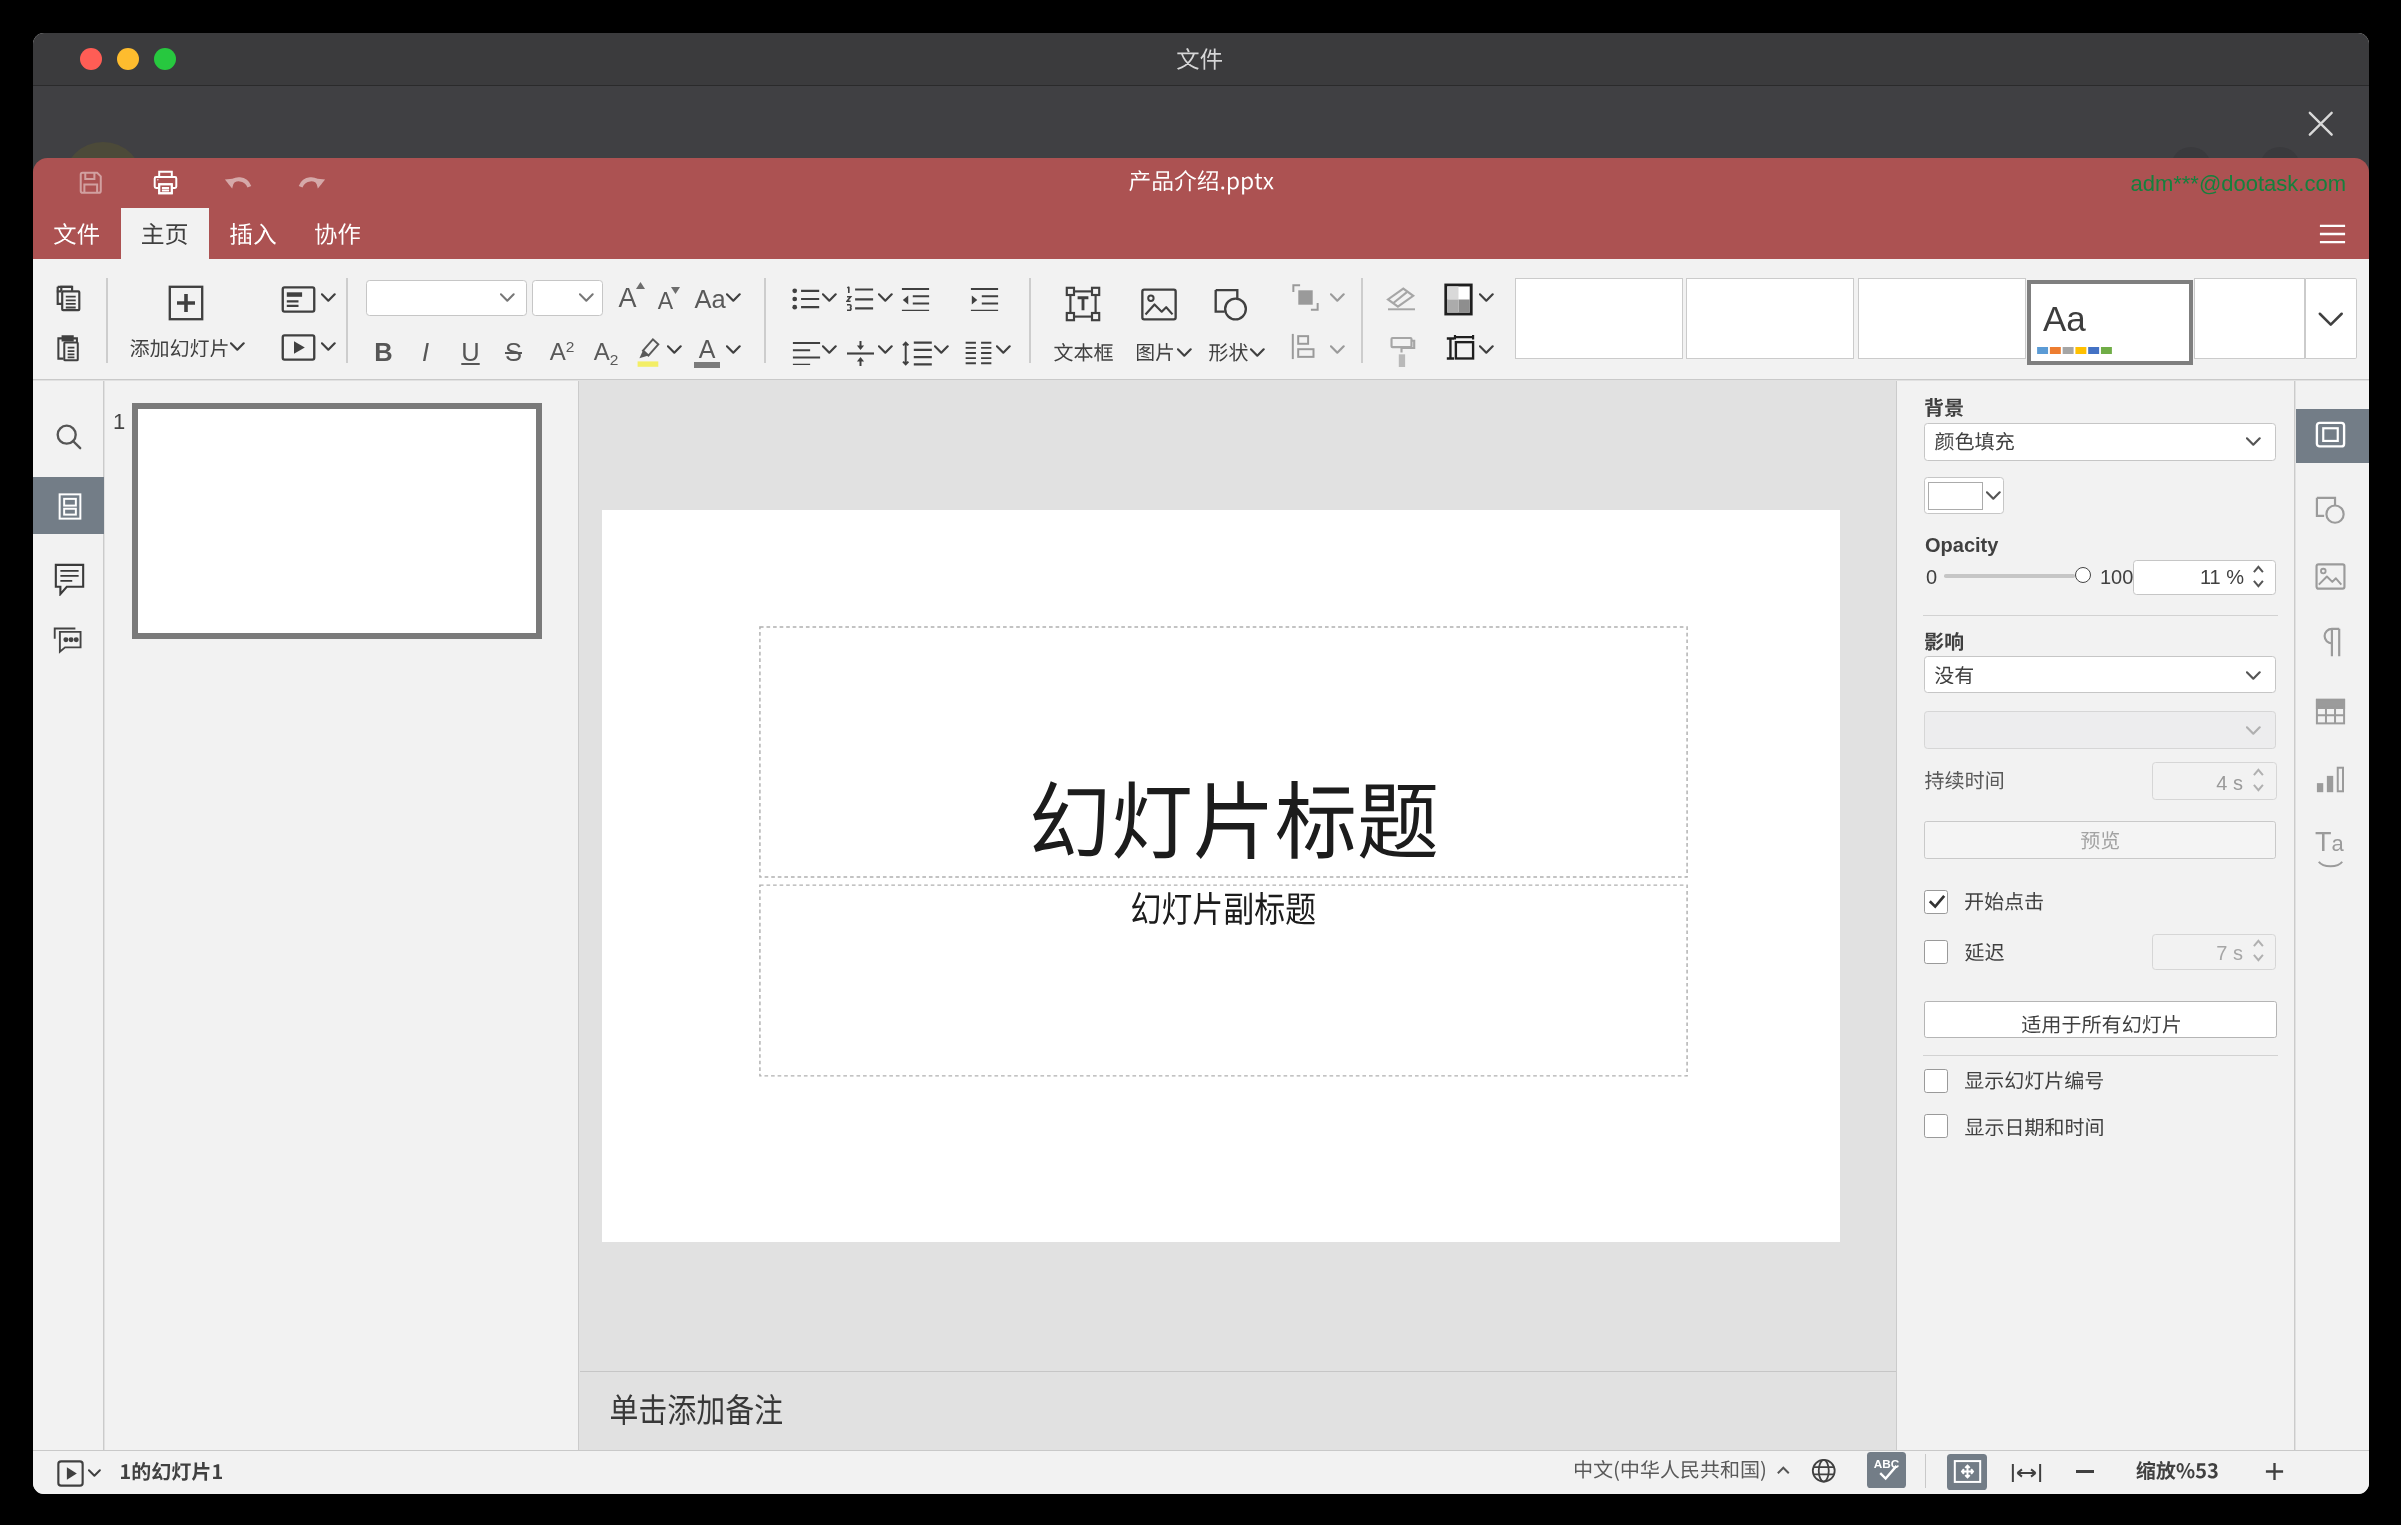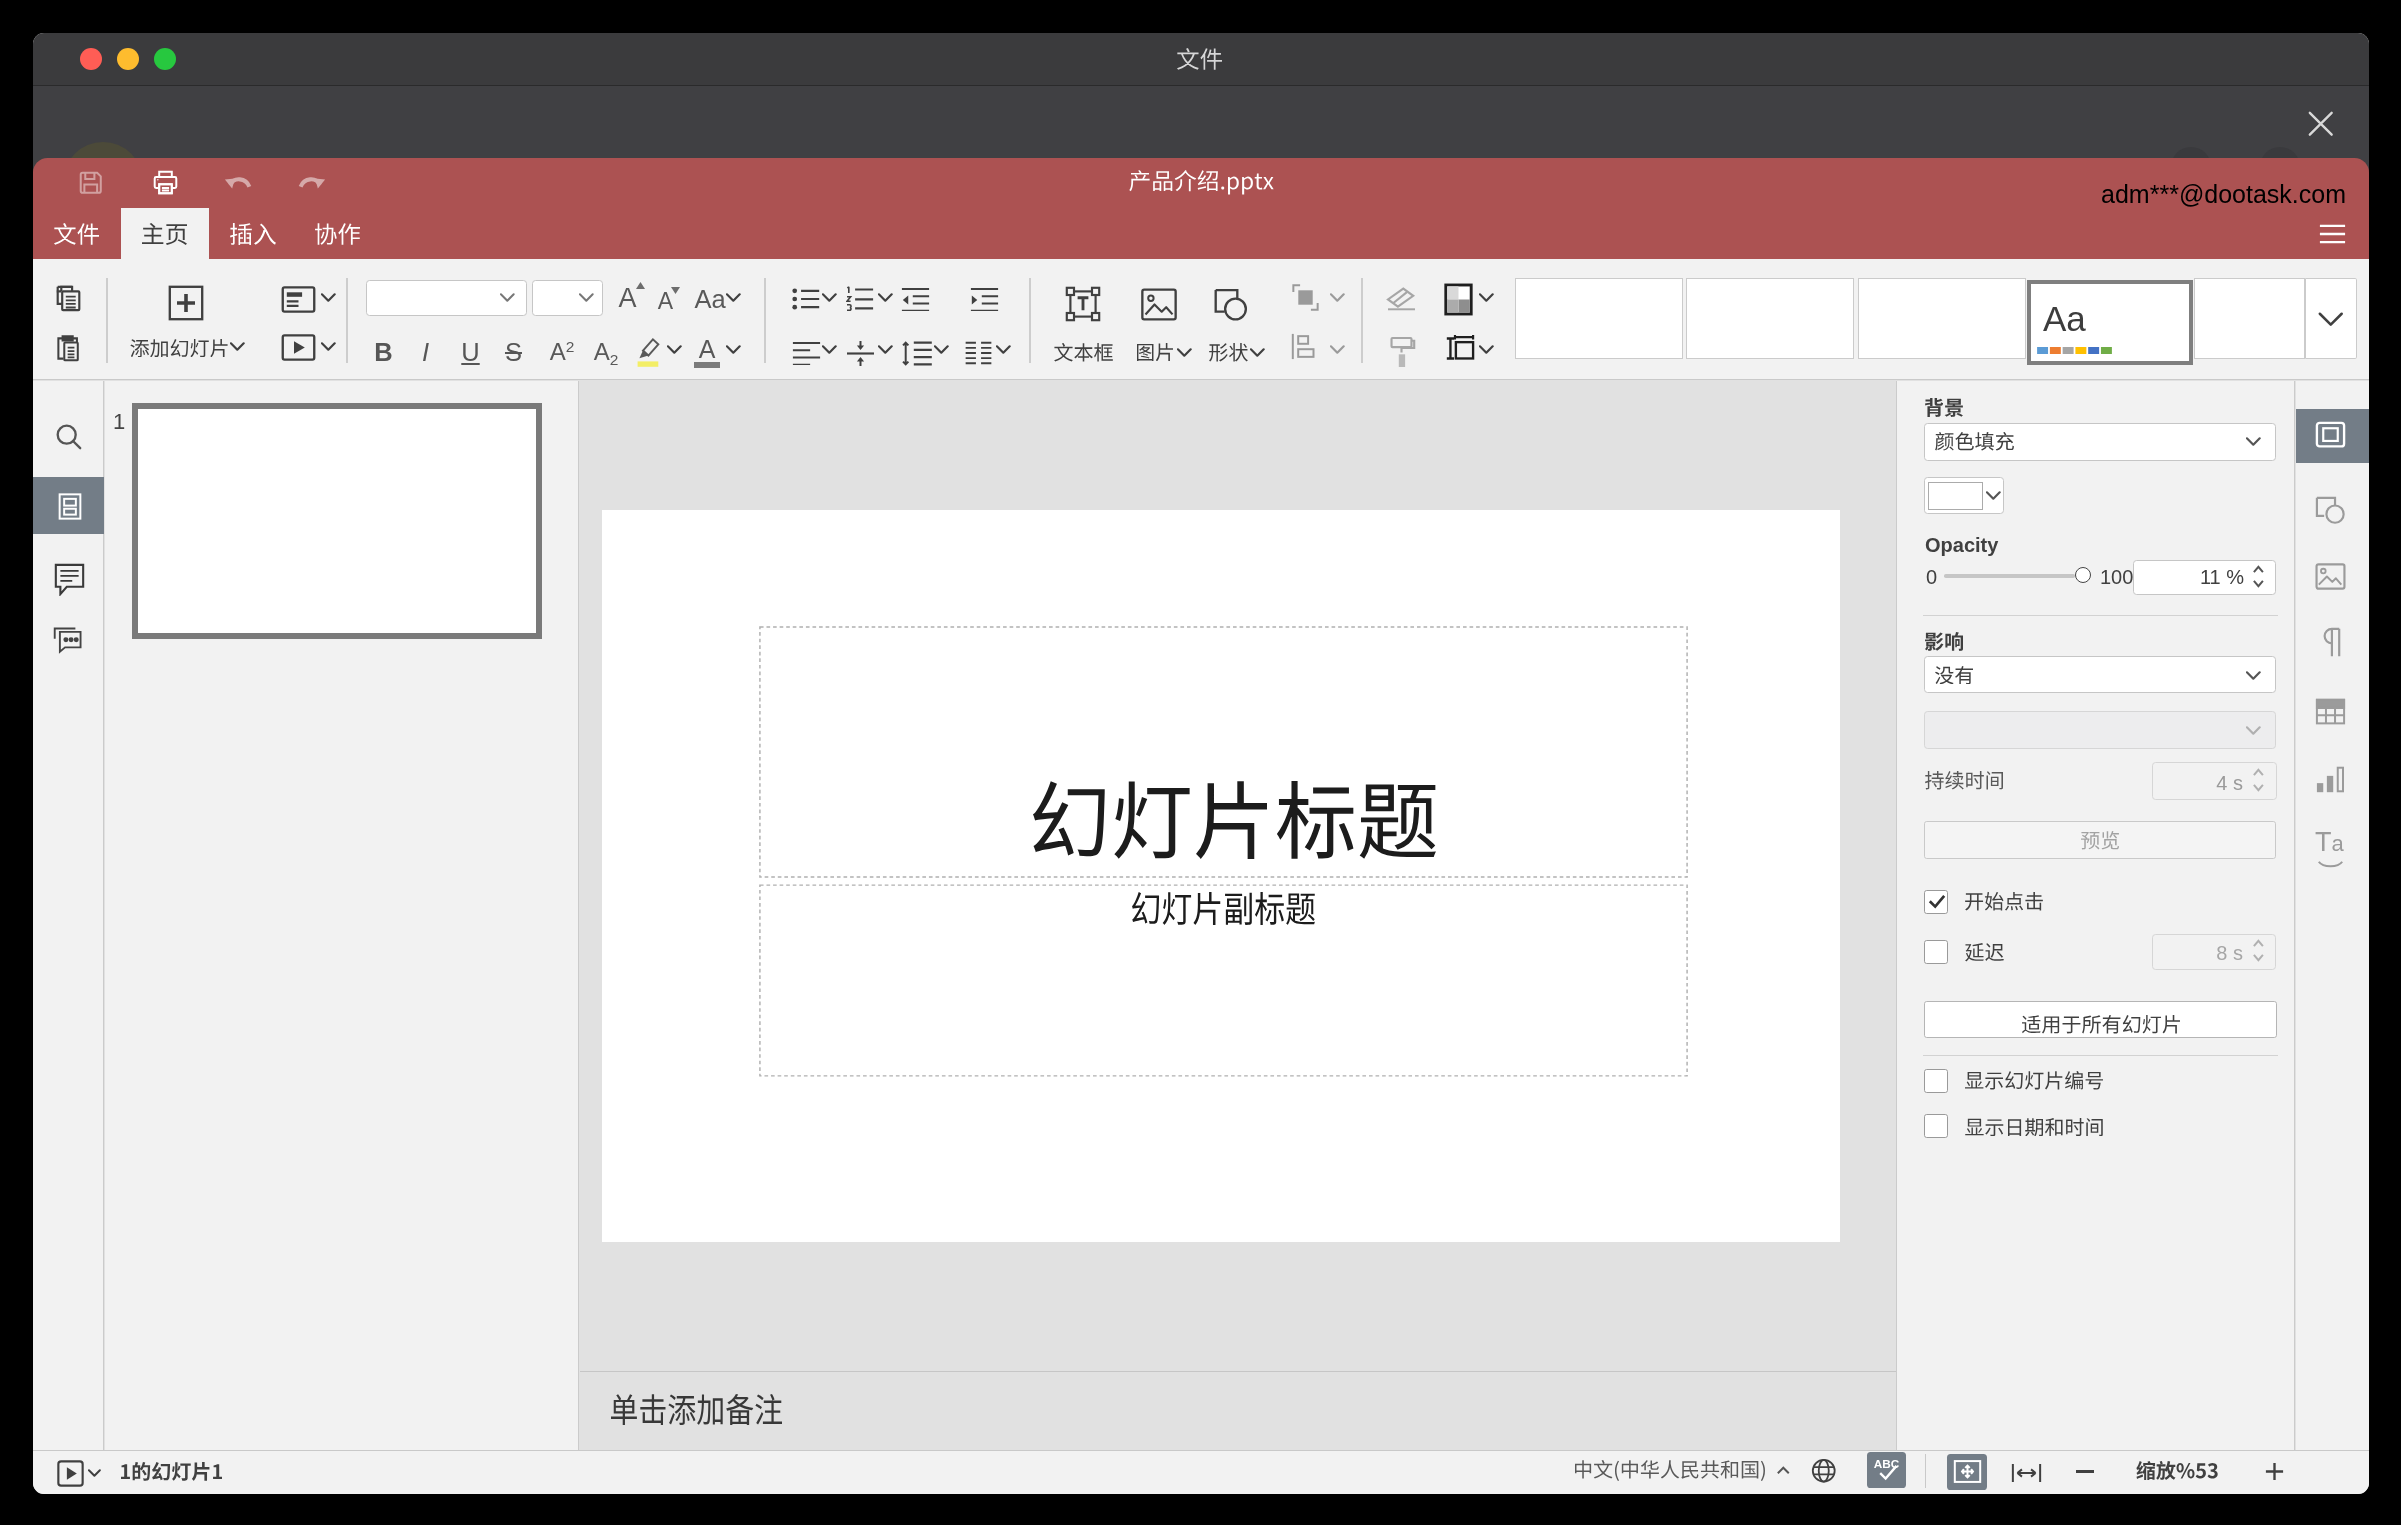--- a/index.html
+++ b/index.html
@@ -48,21 +48,21 @@
       <path d="M7 12 C11 3, 24 4, 28 14" stroke="#fff" stroke-width="4.5" fill="none"></path>
       <path d="M1 6 L12 5 L9 16 Z" fill="#fff"></path>
     </svg>
 <svg style="position:absolute;left:264px;top:141px;opacity:0.5" width="29" height="20" viewBox="0 0 32 22">
       <path d="M25 12 C21 3, 8 4, 4 14" stroke="#fff" stroke-width="4.5" fill="none"></path>
       <path d="M31 6 L20 5 L23 16 Z" fill="#fff"></path>
     </svg>
 <svg style="position:absolute;left:1096px;top:137px" width="145" height="24.5" viewBox="0.88 -21.17 158.56 26.90">
       <path d="M4.18 -11.58H23.20V-9.74H4.18ZM2.75 -17.98H22.56V-16.20H2.75ZM3.10 -11.58H5.05V-8.13Q5.05 -7.01 4.94 -5.69Q4.83 -4.36 4.56 -2.96Q4.28 -1.57 3.77 -0.24Q3.25 1.07 2.43 2.18Q2.28 1.99 1.99 1.73Q1.69 1.47 1.39 1.23Q1.09 0.99 0.87 0.88Q1.87 -0.46 2.34 -2.07Q2.81 -3.68 2.96 -5.27Q3.10 -6.87 3.10 -8.18ZM6.57 -15.29 8.20 -15.96Q8.82 -15.16 9.46 -14.16Q10.10 -13.15 10.41 -12.43L8.70 -11.65Q8.41 -12.40 7.81 -13.43Q7.20 -14.46 6.57 -15.29ZM17.22 -15.84 19.25 -15.16Q18.60 -14.05 17.89 -12.87Q17.18 -11.69 16.57 -10.86L15.10 -11.47Q15.47 -12.07 15.87 -12.83Q16.27 -13.60 16.62 -14.39Q16.98 -15.19 17.22 -15.84ZM10.63 -20.51 12.49 -21.03Q13.07 -20.36 13.59 -19.51Q14.11 -18.66 14.37 -18.02L12.41 -17.39Q12.19 -18.04 11.68 -18.92Q11.17 -19.81 10.63 -20.51Z M32.54 -18.13V-13.39H42.53V-18.13ZM30.72 -19.93H44.44V-11.59H30.72ZM27.07 -8.93H35.98V1.78H34.11V-7.13H28.87V1.99H27.07ZM38.71 -8.93H48.11V1.84H46.23V-7.13H40.51V1.99H38.71ZM27.89 -1.17H34.87V0.64H27.89ZM39.62 -1.17H47.05V0.64H39.62Z M66.30 -11.16H68.27V2.04H66.30ZM56.92 -11.12H58.88V-7.89Q58.88 -6.64 58.71 -5.32Q58.53 -4.00 57.97 -2.70Q57.41 -1.39 56.29 -0.18Q55.17 1.02 53.27 2.03Q53.11 1.80 52.85 1.54Q52.58 1.29 52.29 1.04Q52.00 0.79 51.76 0.65Q53.52 -0.26 54.55 -1.31Q55.58 -2.36 56.10 -3.48Q56.61 -4.60 56.77 -5.74Q56.92 -6.87 56.92 -7.93ZM62.46 -21.17 63.96 -20.14Q62.71 -18.07 60.79 -16.13Q58.86 -14.20 56.56 -12.64Q54.25 -11.09 51.87 -10.14Q51.69 -10.54 51.37 -11.05Q51.05 -11.56 50.73 -11.91Q52.49 -12.51 54.23 -13.47Q55.96 -14.43 57.52 -15.66Q59.07 -16.90 60.34 -18.30Q61.62 -19.71 62.46 -21.17ZM63.35 -19.80Q64.19 -18.58 65.41 -17.43Q66.63 -16.27 68.10 -15.26Q69.56 -14.26 71.18 -13.46Q72.79 -12.66 74.43 -12.19Q74.22 -11.98 73.96 -11.67Q73.70 -11.36 73.48 -11.04Q73.25 -10.72 73.09 -10.45Q71.42 -11.02 69.80 -11.91Q68.19 -12.80 66.70 -13.94Q65.20 -15.08 63.94 -16.40Q62.67 -17.72 61.73 -19.12Z M76.69 -4.55Q76.64 -4.74 76.54 -5.04Q76.44 -5.35 76.33 -5.68Q76.22 -6.00 76.11 -6.23Q76.54 -6.31 77.02 -6.74Q77.50 -7.18 78.11 -7.86Q78.45 -8.20 79.09 -8.97Q79.72 -9.73 80.53 -10.80Q81.34 -11.86 82.16 -13.11Q82.99 -14.36 83.71 -15.63L85.21 -14.68Q83.61 -12.12 81.73 -9.71Q79.85 -7.30 77.94 -5.50V-5.46Q77.94 -5.46 77.75 -5.37Q77.56 -5.29 77.31 -5.15Q77.06 -5.01 76.87 -4.85Q76.69 -4.70 76.69 -4.55ZM76.69 -4.55 76.60 -6.03 77.52 -6.67 85.19 -8.09Q85.15 -7.72 85.15 -7.26Q85.16 -6.81 85.18 -6.52Q82.56 -6.00 80.96 -5.67Q79.36 -5.34 78.51 -5.14Q77.66 -4.93 77.27 -4.80Q76.88 -4.67 76.69 -4.55ZM76.49 -10.56Q76.44 -10.76 76.34 -11.08Q76.24 -11.40 76.12 -11.74Q76.00 -12.08 75.88 -12.32Q76.24 -12.40 76.59 -12.81Q76.94 -13.22 77.36 -13.86Q77.59 -14.17 78.02 -14.88Q78.45 -15.59 78.99 -16.57Q79.52 -17.55 80.05 -18.68Q80.57 -19.81 80.99 -20.93L82.68 -20.12Q82.01 -18.57 81.18 -17.03Q80.34 -15.49 79.44 -14.09Q78.54 -12.70 77.62 -11.57V-11.52Q77.62 -11.52 77.45 -11.43Q77.28 -11.33 77.05 -11.18Q76.82 -11.03 76.65 -10.87Q76.49 -10.71 76.49 -10.56ZM76.49 -10.56 76.45 -11.92 77.35 -12.50 82.54 -13.03Q82.46 -12.68 82.43 -12.25Q82.40 -11.81 82.39 -11.53Q80.62 -11.31 79.52 -11.16Q78.42 -11.01 77.82 -10.90Q77.22 -10.80 76.93 -10.72Q76.65 -10.65 76.49 -10.56ZM76.03 -1.33Q77.15 -1.56 78.60 -1.87Q80.06 -2.19 81.70 -2.56Q83.34 -2.93 84.99 -3.31L85.17 -1.71Q82.82 -1.14 80.52 -0.56Q78.22 0.00 76.38 0.46ZM87.08 -0.94H96.98V0.76H87.08ZM85.51 -19.77H97.17V-18.05H85.51ZM86.43 -8.29H97.79V1.87H95.93V-6.59H88.20V1.96H86.43ZM96.34 -19.77H98.15Q98.15 -19.77 98.15 -19.47Q98.14 -19.17 98.12 -18.97Q97.98 -16.21 97.83 -14.52Q97.68 -12.82 97.46 -11.91Q97.25 -11.00 96.92 -10.62Q96.60 -10.27 96.24 -10.12Q95.88 -9.97 95.37 -9.93Q94.93 -9.87 94.15 -9.88Q93.38 -9.88 92.55 -9.92Q92.53 -10.32 92.39 -10.80Q92.25 -11.29 92.01 -11.66Q92.84 -11.58 93.55 -11.56Q94.27 -11.55 94.56 -11.55Q94.88 -11.55 95.05 -11.60Q95.22 -11.65 95.38 -11.81Q95.61 -12.07 95.78 -12.87Q95.94 -13.68 96.09 -15.27Q96.23 -16.86 96.34 -19.46ZM89.84 -19.18H91.70Q91.52 -17.60 91.17 -16.13Q90.83 -14.66 90.19 -13.38Q89.55 -12.09 88.48 -11.05Q87.41 -10.01 85.77 -9.26Q85.61 -9.59 85.27 -10.01Q84.93 -10.43 84.63 -10.66Q86.10 -11.29 87.05 -12.20Q88.00 -13.10 88.57 -14.21Q89.14 -15.32 89.42 -16.59Q89.70 -17.85 89.84 -19.18Z M103.46 0.33Q102.79 0.33 102.30 -0.15Q101.82 -0.64 101.82 -1.40Q101.82 -2.19 102.30 -2.67Q102.79 -3.16 103.46 -3.16Q104.16 -3.16 104.64 -2.67Q105.12 -2.19 105.12 -1.40Q105.12 -0.64 104.64 -0.15Q104.16 0.33 103.46 0.33Z M109.25 5.72V-13.58H111.12L111.34 -12.01H111.40Q112.32 -12.77 113.43 -13.34Q114.54 -13.91 115.72 -13.91Q117.48 -13.91 118.68 -13.05Q119.89 -12.19 120.50 -10.65Q121.12 -9.10 121.12 -6.99Q121.12 -4.68 120.28 -3.03Q119.45 -1.38 118.11 -0.52Q116.77 0.33 115.22 0.33Q114.30 0.33 113.35 -0.08Q112.40 -0.50 111.47 -1.24L111.53 1.13V5.72ZM114.85 -1.59Q115.97 -1.59 116.85 -2.23Q117.74 -2.88 118.24 -4.09Q118.75 -5.30 118.75 -6.97Q118.75 -8.47 118.39 -9.61Q118.02 -10.74 117.24 -11.37Q116.46 -12.00 115.16 -12.00Q114.30 -12.00 113.41 -11.53Q112.52 -11.06 111.53 -10.14V-2.99Q112.45 -2.21 113.32 -1.90Q114.19 -1.59 114.85 -1.59Z M124.75 5.72V-13.58H126.62L126.84 -12.01H126.90Q127.82 -12.77 128.93 -13.34Q130.04 -13.91 131.22 -13.91Q132.98 -13.91 134.18 -13.05Q135.39 -12.19 136.00 -10.65Q136.62 -9.10 136.62 -6.99Q136.62 -4.68 135.78 -3.03Q134.95 -1.38 133.61 -0.52Q132.27 0.33 130.72 0.33Q129.80 0.33 128.85 -0.08Q127.90 -0.50 126.97 -1.24L127.03 1.13V5.72ZM130.35 -1.59Q131.47 -1.59 132.35 -2.23Q133.24 -2.88 133.74 -4.09Q134.25 -5.30 134.25 -6.97Q134.25 -8.47 133.89 -9.61Q133.52 -10.74 132.74 -11.37Q131.96 -12.00 130.66 -12.00Q129.80 -12.00 128.91 -11.53Q128.02 -11.06 127.03 -10.14V-2.99Q127.95 -2.21 128.82 -1.90Q129.69 -1.59 130.35 -1.59Z M144.51 0.33Q143.07 0.33 142.22 -0.23Q141.38 -0.80 141.02 -1.81Q140.66 -2.83 140.66 -4.19V-11.72H138.62V-13.44L140.76 -13.58L141.02 -17.40H142.92V-13.58H146.61V-11.72H142.92V-4.13Q142.92 -2.89 143.38 -2.21Q143.84 -1.52 145.03 -1.52Q145.40 -1.52 145.82 -1.63Q146.25 -1.74 146.56 -1.89L147.01 -0.17Q146.45 0.01 145.80 0.17Q145.15 0.33 144.51 0.33Z M147.75 0.0 152.21 -7.07 148.10 -13.58H150.57L152.38 -10.60Q152.70 -10.02 153.04 -9.46Q153.38 -8.90 153.73 -8.31H153.84Q154.13 -8.90 154.43 -9.46Q154.73 -10.02 155.05 -10.60L156.72 -13.58H159.09L154.98 -6.85L159.43 0.0H156.95L154.95 -3.18Q154.61 -3.79 154.24 -4.41Q153.87 -5.03 153.48 -5.60H153.35Q153.01 -5.03 152.67 -4.41Q152.33 -3.80 151.98 -3.18L150.15 0.0Z" fill="#ffffff"></path>
     </svg>
-<div class="abs" style="right:23px;top:150px;font-size:25px;color:#000000;line-height:22px">adm***@dootask.com</div>
+<div class="abs" style="right:23px;top:140px;font-size:22px;color:#15803d;line-height:22px">adm***@dootask.com</div>
 <div class="abs" style="left:88px;top:175px;width:88px;height:51px;background:#f2f2f2"></div>
 <svg style="position:absolute;left:21px;top:190px" width="45" height="22" viewBox="0.94 -22.01 49.83 24.09">
       <path d="M18.84 -16.37 20.85 -15.79Q19.20 -11.07 16.63 -7.64Q14.06 -4.21 10.48 -1.86Q6.89 0.48 2.16 2.01Q2.05 1.78 1.83 1.43Q1.62 1.09 1.38 0.74Q1.14 0.40 0.93 0.18Q5.58 -1.15 9.05 -3.33Q12.52 -5.50 14.94 -8.72Q17.36 -11.93 18.84 -16.37ZM7.02 -16.26Q8.50 -12.24 11.02 -8.96Q13.53 -5.68 17.07 -3.36Q20.61 -1.04 25.14 0.09Q24.93 0.30 24.67 0.63Q24.42 0.96 24.19 1.29Q23.96 1.62 23.80 1.90Q19.14 0.61 15.57 -1.84Q12.00 -4.29 9.44 -7.79Q6.87 -11.30 5.22 -15.69ZM1.30 -17.25H24.81V-15.35H1.30ZM11.00 -21.40 13.02 -22.01Q13.63 -21.08 14.21 -19.95Q14.79 -18.82 15.07 -18.01L12.93 -17.32Q12.69 -18.12 12.13 -19.28Q11.58 -20.44 11.00 -21.40Z M41.70 -21.52H43.66V2.07H41.70ZM37.22 -20.53 39.10 -20.15Q38.75 -18.34 38.24 -16.59Q37.73 -14.84 37.09 -13.33Q36.45 -11.82 35.69 -10.64Q35.52 -10.78 35.21 -10.97Q34.90 -11.16 34.59 -11.33Q34.27 -11.51 34.03 -11.61Q34.78 -12.69 35.40 -14.13Q36.01 -15.57 36.47 -17.20Q36.93 -18.83 37.22 -20.53ZM37.47 -16.51H49.62V-14.60H36.98ZM34.23 -8.87H50.76V-6.95H34.23ZM32.95 -21.74 34.80 -21.18Q33.99 -18.98 32.91 -16.84Q31.83 -14.70 30.57 -12.80Q29.31 -10.91 27.94 -9.43Q27.85 -9.66 27.65 -10.03Q27.45 -10.40 27.23 -10.77Q27.01 -11.14 26.82 -11.37Q28.05 -12.64 29.18 -14.30Q30.31 -15.97 31.29 -17.87Q32.27 -19.77 32.95 -21.74ZM30.33 -15.04 32.17 -16.88 32.20 -16.86V2.03H30.33Z" fill="#ffffff"></path>
     </svg>
 <svg style="position:absolute;left:109px;top:190px" width="45" height="22" viewBox="1.46 -21.74 48.85 23.89">
       <path d="M2.67 -16.64H23.32V-14.73H2.67ZM3.86 -9.01H22.25V-7.11H3.86ZM1.46 -0.71H24.64V1.19H1.46ZM11.93 -15.11H14.04V0.27H11.93ZM9.71 -20.65 11.30 -21.74Q12.15 -21.15 13.07 -20.40Q13.99 -19.65 14.80 -18.91Q15.60 -18.16 16.11 -17.54L14.41 -16.32Q13.95 -16.93 13.17 -17.70Q12.38 -18.47 11.47 -19.25Q10.56 -20.03 9.71 -20.65Z M27.92 -20.41H50.31V-18.59H27.92ZM37.92 -19.47 40.15 -19.14Q39.64 -17.95 39.07 -16.74Q38.50 -15.52 37.99 -14.66L36.27 -15.01Q36.57 -15.63 36.88 -16.42Q37.20 -17.21 37.48 -18.01Q37.76 -18.82 37.92 -19.47ZM38.06 -12.01H40.07V-7.27Q40.07 -6.21 39.82 -5.14Q39.57 -4.08 38.90 -3.07Q38.22 -2.07 36.94 -1.13Q35.66 -0.20 33.59 0.60Q31.52 1.41 28.48 2.07Q28.39 1.86 28.18 1.57Q27.98 1.28 27.75 0.98Q27.53 0.68 27.31 0.49Q30.20 -0.07 32.14 -0.78Q34.07 -1.49 35.26 -2.28Q36.45 -3.08 37.05 -3.91Q37.66 -4.75 37.86 -5.61Q38.06 -6.46 38.06 -7.30ZM40.17 -2.85 41.30 -4.17Q42.42 -3.69 43.66 -3.09Q44.89 -2.49 46.12 -1.84Q47.34 -1.19 48.41 -0.55Q49.47 0.07 50.22 0.61L49.00 2.14Q48.29 1.61 47.26 0.95Q46.22 0.29 45.00 -0.37Q43.78 -1.04 42.54 -1.69Q41.31 -2.33 40.17 -2.85ZM30.45 -15.46H47.81V-3.36H45.74V-13.65H32.44V-3.32H30.45Z" fill="#404040"></path>
     </svg>
 <svg style="position:absolute;left:197px;top:190px" width="46" height="22" viewBox="0.95 -21.83 50.12 23.94">
       <path d="M22.36 -21.66 23.37 -20.09Q22.18 -19.72 20.68 -19.44Q19.18 -19.15 17.51 -18.95Q15.85 -18.75 14.16 -18.62Q12.47 -18.49 10.93 -18.42Q10.88 -18.75 10.73 -19.21Q10.59 -19.67 10.43 -20.00Q11.97 -20.09 13.62 -20.24Q15.28 -20.39 16.88 -20.59Q18.48 -20.80 19.89 -21.06Q21.30 -21.33 22.36 -21.66ZM14.21 -12.14 15.18 -10.53Q14.18 -10.13 12.99 -9.78Q11.80 -9.42 10.76 -9.20Q10.70 -9.49 10.55 -9.90Q10.39 -10.30 10.25 -10.62Q11.26 -10.94 12.36 -11.33Q13.46 -11.73 14.21 -12.14ZM9.55 -15.71H24.70V-13.93H9.55ZM16.21 -19.89H18.02V-0.10H16.21ZM10.25 -10.62 11.99 -10.06V2.05H10.25ZM19.01 -11.26H23.80V2.10H22.03V-9.55H19.01ZM11.15 -6.29H15.10V-4.62H11.15ZM19.04 -6.30H23.00V-4.65H19.04ZM10.99 -0.99H22.54V0.77H10.99ZM0.94 -8.00Q2.41 -8.37 4.47 -8.96Q6.53 -9.54 8.67 -10.17L8.90 -8.40Q6.94 -7.80 4.97 -7.20Q3.00 -6.60 1.41 -6.10ZM1.41 -16.59H8.54V-14.77H1.41ZM4.16 -21.83H6.05V-0.21Q6.05 0.53 5.88 0.95Q5.70 1.38 5.26 1.61Q4.83 1.85 4.15 1.91Q3.47 1.98 2.44 1.98Q2.39 1.61 2.22 1.08Q2.06 0.55 1.87 0.17Q2.54 0.20 3.07 0.19Q3.60 0.18 3.80 0.18Q4.16 0.18 4.16 -0.21Z M33.67 -19.61 34.87 -21.29Q36.66 -20.01 37.95 -18.53Q39.24 -17.06 40.20 -15.45Q41.17 -13.85 42.00 -12.19Q42.82 -10.54 43.67 -8.90Q44.51 -7.26 45.51 -5.74Q46.51 -4.21 47.86 -2.85Q49.20 -1.48 51.06 -0.37Q50.90 -0.11 50.69 0.29Q50.49 0.69 50.32 1.09Q50.15 1.50 50.10 1.81Q48.18 0.74 46.77 -0.65Q45.35 -2.06 44.29 -3.68Q43.22 -5.30 42.34 -7.03Q41.45 -8.75 40.60 -10.50Q39.76 -12.25 38.79 -13.89Q37.82 -15.54 36.58 -17.00Q35.35 -18.47 33.67 -19.61ZM37.92 -15.77 40.12 -15.37Q39.18 -11.27 37.68 -8.01Q36.17 -4.75 34.00 -2.29Q31.82 0.17 28.85 1.89Q28.68 1.69 28.35 1.39Q28.03 1.10 27.68 0.80Q27.33 0.50 27.06 0.32Q31.53 -1.96 34.12 -6.01Q36.71 -10.06 37.92 -15.77Z" fill="#ffffff"></path>
     </svg>
@@ -432,21 +432,21 @@
       <path d="M2 9 L8 15 L18 3" stroke="#333" stroke-width="3" fill="none"></path>
     </svg>
 <svg style="position:absolute;left:1932px;top:859px" width="78" height="18.5" viewBox="1.15 -18.51 85.47 20.34">
       <path d="M1.96 -17.04H20.19V-15.46H1.96ZM1.15 -9.18H20.88V-7.60H1.15ZM14.26 -16.22H15.97V1.77H14.26ZM6.43 -16.22H8.11V-10.13Q8.11 -8.53 7.94 -6.91Q7.76 -5.28 7.20 -3.73Q6.64 -2.18 5.51 -0.76Q4.38 0.64 2.49 1.83Q2.35 1.63 2.13 1.41Q1.90 1.19 1.65 0.97Q1.41 0.75 1.19 0.62Q2.97 -0.47 4.02 -1.75Q5.07 -3.03 5.59 -4.42Q6.11 -5.80 6.27 -7.26Q6.43 -8.71 6.43 -10.14Z M33.18 -0.68H41.10V0.78H33.18ZM32.17 -7.19H41.90V1.70H40.33V-5.69H33.68V1.75H32.17ZM38.28 -14.65 39.59 -15.28Q40.35 -14.32 41.07 -13.22Q41.79 -12.11 42.39 -11.03Q42.98 -9.95 43.32 -9.11L41.90 -8.37Q41.59 -9.23 41.01 -10.33Q40.43 -11.43 39.72 -12.56Q39.01 -13.69 38.28 -14.65ZM31.44 -8.96Q31.40 -9.13 31.31 -9.42Q31.21 -9.71 31.10 -10.03Q30.98 -10.34 30.88 -10.55Q31.20 -10.62 31.55 -10.99Q31.89 -11.37 32.29 -11.97Q32.52 -12.26 32.93 -12.92Q33.34 -13.58 33.85 -14.48Q34.36 -15.37 34.87 -16.41Q35.38 -17.45 35.80 -18.50L37.51 -18.01Q36.81 -16.50 36.00 -15.04Q35.19 -13.57 34.34 -12.26Q33.49 -10.95 32.63 -9.89V-9.85Q32.63 -9.85 32.45 -9.77Q32.27 -9.68 32.03 -9.54Q31.80 -9.40 31.62 -9.25Q31.44 -9.10 31.44 -8.96ZM31.44 -8.96 31.40 -10.28 32.41 -10.87 41.74 -11.46Q41.80 -11.11 41.90 -10.69Q41.99 -10.27 42.08 -10.01Q39.39 -9.79 37.57 -9.65Q35.76 -9.52 34.63 -9.42Q33.50 -9.31 32.88 -9.24Q32.25 -9.17 31.95 -9.10Q31.64 -9.03 31.44 -8.96ZM23.43 -6.41Q23.79 -7.53 24.16 -9.00Q24.53 -10.47 24.87 -12.09Q25.21 -13.72 25.48 -15.34Q25.75 -16.96 25.90 -18.38L27.45 -18.29Q27.27 -16.80 26.97 -15.13Q26.66 -13.47 26.32 -11.80Q25.97 -10.13 25.59 -8.62Q25.21 -7.11 24.84 -5.92ZM22.94 -13.96H29.46V-12.42H22.94ZM29.03 -13.96H29.32L29.59 -14.01L30.54 -13.86Q30.27 -9.58 29.45 -6.55Q28.62 -3.51 27.23 -1.50Q25.84 0.50 23.88 1.71Q23.72 1.42 23.43 1.03Q23.14 0.63 22.88 0.41Q24.65 -0.55 25.94 -2.42Q27.22 -4.29 28.01 -7.08Q28.80 -9.88 29.03 -13.63ZM23.43 -6.41 24.33 -7.58Q25.26 -6.97 26.23 -6.24Q27.20 -5.51 28.11 -4.73Q29.02 -3.96 29.78 -3.20Q30.54 -2.45 31.01 -1.79L30.00 -0.45Q29.52 -1.12 28.78 -1.89Q28.05 -2.67 27.15 -3.47Q26.25 -4.28 25.30 -5.03Q24.35 -5.79 23.43 -6.41Z M54.00 -18.48H55.66V-10.98H54.00ZM49.20 -10.22V-6.28H60.71V-10.22ZM47.64 -11.78H62.37V-4.74H47.64ZM54.77 -16.14H64.03V-14.58H54.77ZM51.47 -2.81 53.04 -2.94Q53.20 -2.25 53.33 -1.45Q53.46 -0.65 53.53 0.07Q53.60 0.80 53.61 1.34L51.94 1.56Q51.94 1.01 51.88 0.25Q51.83 -0.49 51.72 -1.30Q51.61 -2.11 51.47 -2.81ZM56.02 -2.79 57.52 -3.11Q57.87 -2.45 58.19 -1.68Q58.52 -0.90 58.79 -0.17Q59.06 0.55 59.18 1.10L57.57 1.51Q57.46 0.96 57.21 0.21Q56.97 -0.53 56.66 -1.32Q56.35 -2.12 56.02 -2.79ZM60.51 -2.97 61.98 -3.53Q62.55 -2.84 63.12 -2.04Q63.69 -1.24 64.17 -0.46Q64.65 0.31 64.91 0.93L63.35 1.58Q63.11 0.96 62.64 0.17Q62.18 -0.61 61.63 -1.44Q61.07 -2.27 60.51 -2.97ZM47.90 -3.40 49.46 -2.99Q48.92 -1.72 48.12 -0.42Q47.32 0.87 46.42 1.73L44.91 1.01Q45.80 0.25 46.59 -0.96Q47.39 -2.18 47.90 -3.40Z M69.06 -15.06H85.09V-13.42H69.06ZM67.43 -9.96H86.62V-8.32H67.43ZM76.19 -18.46H77.93V-0.01H76.19ZM83.05 -6.62H84.73V1.76H83.05ZM69.25 -6.62H70.99V-1.10H84.15V0.51H69.25Z" fill="#404040"></path>
     </svg>
 <div class="cb" style="left:1891px;top:907px"></div>
 <svg style="position:absolute;left:1932px;top:910px" width="39" height="18.5" viewBox="0.70 -18.37 42.53 20.28">
       <path d="M15.07 -11.25H20.69V-9.77H15.07ZM14.29 -16.24H15.92V-3.39H14.29ZM19.27 -18.37 20.52 -17.07Q19.04 -16.57 17.13 -16.16Q15.21 -15.75 13.15 -15.46Q11.09 -15.16 9.16 -14.94Q9.12 -15.23 8.97 -15.63Q8.83 -16.03 8.68 -16.29Q10.10 -16.45 11.59 -16.67Q13.07 -16.88 14.49 -17.15Q15.91 -17.42 17.14 -17.72Q18.38 -18.03 19.27 -18.37ZM1.09 -17.08H6.14V-15.60H1.09ZM2.61 -10.73H6.79V-9.25H2.40ZM6.32 -10.73H6.64L6.93 -10.77L7.91 -10.50Q7.36 -5.68 5.81 -2.66Q4.26 0.36 1.94 1.90Q1.82 1.72 1.59 1.49Q1.37 1.26 1.13 1.05Q0.89 0.84 0.70 0.74Q2.96 -0.65 4.40 -3.38Q5.84 -6.11 6.32 -10.39ZM3.00 -7.58Q3.69 -5.27 4.82 -3.85Q5.95 -2.43 7.46 -1.67Q8.96 -0.91 10.80 -0.64Q12.64 -0.37 14.75 -0.37Q15.02 -0.37 15.66 -0.37Q16.29 -0.37 17.10 -0.37Q17.91 -0.37 18.74 -0.37Q19.57 -0.38 20.25 -0.39Q20.94 -0.40 21.28 -0.40Q21.15 -0.23 21.02 0.06Q20.88 0.35 20.77 0.65Q20.67 0.96 20.62 1.19H19.50H14.70Q12.31 1.19 10.29 0.87Q8.27 0.55 6.62 -0.32Q4.98 -1.21 3.75 -2.84Q2.51 -4.47 1.70 -7.08ZM9.57 -12.32H11.10V-4.21H20.88V-2.67H9.57ZM2.04 -8.69Q1.99 -8.86 1.87 -9.10Q1.75 -9.35 1.62 -9.60Q1.49 -9.85 1.37 -10.00Q1.68 -10.07 2.05 -10.44Q2.43 -10.82 2.78 -11.33Q3.04 -11.65 3.57 -12.52Q4.09 -13.39 4.71 -14.56Q5.32 -15.74 5.79 -16.94V-17.04L6.40 -17.32L7.44 -16.64Q6.46 -14.60 5.36 -12.74Q4.26 -10.89 3.21 -9.54V-9.51Q3.21 -9.51 3.04 -9.43Q2.86 -9.35 2.62 -9.23Q2.38 -9.10 2.21 -8.95Q2.04 -8.81 2.04 -8.69Z M23.75 -17.27 25.01 -18.11Q25.64 -17.55 26.30 -16.88Q26.95 -16.20 27.52 -15.54Q28.09 -14.87 28.43 -14.35L27.08 -13.39Q26.76 -13.93 26.21 -14.61Q25.66 -15.29 25.02 -15.99Q24.37 -16.70 23.75 -17.27ZM27.75 -10.53V-2.20H26.11V-8.98H23.08V-10.53ZM26.92 -2.96Q27.30 -2.96 27.63 -2.76Q27.96 -2.57 28.37 -2.25Q28.79 -1.93 29.38 -1.54Q30.46 -0.87 31.89 -0.68Q33.32 -0.49 35.19 -0.49Q36.16 -0.49 37.23 -0.52Q38.30 -0.55 39.37 -0.61Q40.45 -0.67 41.43 -0.74Q42.42 -0.82 43.22 -0.92Q43.13 -0.69 43.02 -0.37Q42.90 -0.05 42.83 0.26Q42.76 0.59 42.73 0.83Q42.15 0.87 41.20 0.91Q40.25 0.95 39.15 0.99Q38.05 1.03 36.99 1.05Q35.93 1.07 35.14 1.07Q33.09 1.07 31.63 0.82Q30.17 0.57 29.02 -0.13Q28.33 -0.56 27.79 -1.00Q27.26 -1.45 26.88 -1.45Q26.52 -1.45 26.05 -1.06Q25.58 -0.67 25.05 -0.04Q24.52 0.59 23.96 1.34L22.83 -0.20Q23.95 -1.40 25.02 -2.18Q26.10 -2.96 26.92 -2.96ZM31.08 -17.32H32.80V-12.32Q32.80 -11.18 32.71 -9.86Q32.61 -8.53 32.34 -7.18Q32.07 -5.82 31.55 -4.54Q31.03 -3.26 30.19 -2.19Q30.05 -2.36 29.78 -2.55Q29.51 -2.75 29.23 -2.93Q28.96 -3.11 28.74 -3.21Q29.53 -4.20 30.00 -5.36Q30.46 -6.52 30.70 -7.73Q30.94 -8.94 31.01 -10.12Q31.08 -11.31 31.08 -12.34ZM31.70 -17.32H41.57V-10.16H31.70V-11.74H39.90V-15.73H31.70ZM35.30 -8.59 36.60 -9.52Q37.34 -8.80 38.15 -7.97Q38.95 -7.14 39.73 -6.30Q40.52 -5.46 41.18 -4.67Q41.85 -3.89 42.30 -3.25L40.88 -2.16Q40.32 -3.01 39.39 -4.13Q38.45 -5.26 37.37 -6.43Q36.29 -7.60 35.30 -8.59Z" fill="#404040"></path>
     </svg>
 <div class="combod" style="left:2119px;top:901px;width:124px;height:36px;background:#f2f2f2"></div>
-<div class="abs" style="left:2119px;top:909px;width:91px;text-align:right;font-size:20px;color:#a6a6a6">8 s</div>
+<div class="abs" style="left:2119px;top:909px;width:91px;text-align:right;font-size:20px;color:#a6a6a6">7 s</div>
 <svg style="position:absolute;left:2219px;top:906px" width="12.8" height="9" viewBox="0 0 14 10">
       <path d="M2 8 L7 2 L12 8" stroke="#b0b0b0" stroke-width="2.2" fill="none"></path>
     </svg>
 <svg style="position:absolute;left:2219px;top:920px" width="12.8" height="9" viewBox="0 0 14 10">
       <path d="M2 2 L7 8 L12 2" stroke="#b0b0b0" stroke-width="2.2" fill="none"></path>
     </svg>
 <div class="abs" style="left:1891px;top:968px;width:353px;height:37px;background:#fff;border:1.8px solid #b5b5b5;border-radius:2.7px"></div>
 <svg style="position:absolute;left:1989px;top:982px" width="158" height="18.6" viewBox="0.84 -18.48 173.04 20.36">
       <path d="M5.45 -10.62V-1.90H3.86V-9.08H0.85V-10.62ZM1.36 -16.79 2.58 -17.68Q3.19 -17.17 3.82 -16.54Q4.46 -15.91 5.01 -15.29Q5.56 -14.67 5.89 -14.17L4.59 -13.15Q4.27 -13.67 3.74 -14.30Q3.21 -14.93 2.59 -15.59Q1.97 -16.25 1.36 -16.79ZM4.92 -2.53Q5.47 -2.53 5.98 -2.15Q6.50 -1.77 7.40 -1.26Q8.48 -0.67 9.90 -0.50Q11.33 -0.33 13.12 -0.33Q14.41 -0.33 15.86 -0.38Q17.31 -0.43 18.69 -0.52Q20.07 -0.61 21.14 -0.72Q21.06 -0.51 20.96 -0.21Q20.86 0.07 20.78 0.38Q20.71 0.68 20.68 0.91Q20.08 0.95 19.12 0.99Q18.17 1.03 17.08 1.06Q15.98 1.09 14.93 1.12Q13.88 1.14 13.09 1.14Q11.13 1.14 9.67 0.91Q8.21 0.69 7.03 0.04Q6.34 -0.33 5.82 -0.73Q5.29 -1.12 4.91 -1.12Q4.52 -1.12 4.03 -0.77Q3.54 -0.43 3.00 0.13Q2.45 0.71 1.87 1.40L0.83 0.02Q1.94 -1.06 3.00 -1.79Q4.06 -2.53 4.92 -2.53ZM18.82 -18.31 19.63 -16.93Q18.55 -16.62 17.15 -16.36Q15.76 -16.10 14.21 -15.91Q12.66 -15.71 11.10 -15.58Q9.55 -15.45 8.11 -15.37Q8.07 -15.66 7.95 -16.04Q7.83 -16.41 7.70 -16.69Q9.12 -16.80 10.66 -16.95Q12.20 -17.09 13.70 -17.30Q15.21 -17.50 16.52 -17.76Q17.84 -18.02 18.82 -18.31ZM13.13 -16.49H14.78V-7.92H13.13ZM6.73 -13.09H20.97V-11.62H6.73ZM10.08 -7.46V-3.85H17.77V-7.46ZM8.50 -8.82H19.43V-2.49H8.50Z M26.30 -16.93H40.53V-15.35H26.30ZM26.30 -11.80H40.50V-10.24H26.30ZM26.18 -6.54H40.54V-4.98H26.18ZM25.37 -16.93H26.99V-8.95Q26.99 -7.70 26.88 -6.26Q26.78 -4.83 26.47 -3.37Q26.17 -1.91 25.57 -0.57Q24.98 0.77 23.98 1.87Q23.86 1.69 23.62 1.48Q23.38 1.27 23.14 1.08Q22.89 0.88 22.70 0.78Q23.62 -0.24 24.15 -1.45Q24.69 -2.66 24.95 -3.94Q25.21 -5.23 25.29 -6.51Q25.37 -7.79 25.37 -8.96ZM39.87 -16.93H41.51V-0.48Q41.51 0.30 41.28 0.73Q41.05 1.15 40.50 1.36Q39.96 1.56 38.96 1.61Q37.96 1.65 36.40 1.63Q36.35 1.31 36.17 0.84Q36.00 0.37 35.83 0.04Q36.61 0.07 37.32 0.07Q38.03 0.07 38.56 0.07Q39.08 0.06 39.29 0.06Q39.62 0.05 39.74 -0.06Q39.87 -0.18 39.87 -0.49ZM32.28 -16.33H33.94V1.55H32.28Z M45.20 -9.69H64.81V-8.05H45.20ZM54.33 -16.36H56.07V-0.65Q56.07 0.24 55.80 0.69Q55.53 1.13 54.90 1.34Q54.29 1.55 53.18 1.60Q52.08 1.65 50.38 1.65Q50.34 1.41 50.22 1.09Q50.11 0.78 49.97 0.46Q49.83 0.15 49.70 -0.08Q50.60 -0.05 51.41 -0.04Q52.23 -0.03 52.84 -0.04Q53.44 -0.05 53.68 -0.05Q54.04 -0.07 54.19 -0.19Q54.33 -0.31 54.33 -0.65ZM46.73 -16.91H63.28V-15.27H46.73Z M78.46 -11.02H87.06V-9.43H78.46ZM82.85 -9.96H84.49V1.68H82.85ZM68.15 -16.30H69.78V-8.60Q69.78 -7.43 69.72 -6.07Q69.65 -4.71 69.47 -3.31Q69.29 -1.91 68.92 -0.60Q68.56 0.71 67.97 1.79Q67.84 1.63 67.58 1.43Q67.33 1.22 67.07 1.03Q66.81 0.83 66.62 0.75Q67.34 -0.59 67.66 -2.22Q67.99 -3.85 68.07 -5.51Q68.15 -7.17 68.15 -8.60ZM85.54 -18.21 86.66 -16.81Q85.58 -16.36 84.15 -15.99Q82.72 -15.62 81.19 -15.34Q79.67 -15.07 78.26 -14.87Q78.21 -15.16 78.05 -15.57Q77.90 -15.98 77.75 -16.26Q79.13 -16.48 80.58 -16.77Q82.04 -17.05 83.34 -17.42Q84.65 -17.79 85.54 -18.21ZM69.07 -12.95H75.73V-6.43H69.07V-7.93H74.13V-11.46H69.07ZM75.70 -18.02 76.76 -16.63Q75.72 -16.19 74.34 -15.86Q72.96 -15.53 71.48 -15.31Q70.00 -15.08 68.64 -14.93Q68.59 -15.24 68.45 -15.63Q68.31 -16.02 68.15 -16.30Q69.47 -16.47 70.89 -16.72Q72.30 -16.97 73.57 -17.30Q74.84 -17.63 75.70 -18.02ZM77.75 -16.26H79.43V-8.92Q79.43 -7.68 79.31 -6.25Q79.19 -4.83 78.86 -3.39Q78.53 -1.94 77.88 -0.60Q77.23 0.73 76.16 1.80Q76.04 1.64 75.81 1.42Q75.57 1.21 75.31 1.00Q75.06 0.80 74.88 0.69Q75.86 -0.31 76.44 -1.50Q77.02 -2.70 77.30 -3.98Q77.58 -5.26 77.66 -6.52Q77.75 -7.78 77.75 -8.93Z M89.39 -15.62H108.66V-14.07H89.39ZM94.77 -7.77H105.09V-6.35H94.77ZM93.60 -11.52H104.83V-10.03H95.23V1.74H93.60ZM104.46 -11.52H106.08V-0.29Q106.08 0.42 105.88 0.82Q105.69 1.23 105.13 1.44Q104.59 1.63 103.65 1.67Q102.72 1.70 101.30 1.70Q101.25 1.36 101.09 0.90Q100.93 0.43 100.75 0.10Q101.49 0.12 102.14 0.13Q102.79 0.15 103.27 0.14Q103.75 0.13 103.96 0.13Q104.25 0.12 104.35 0.02Q104.46 -0.07 104.46 -0.32ZM96.59 -18.48 98.27 -18.08Q97.52 -15.68 96.38 -13.32Q95.23 -10.97 93.63 -8.93Q92.03 -6.90 89.93 -5.42Q89.82 -5.61 89.63 -5.84Q89.43 -6.07 89.23 -6.30Q89.04 -6.53 88.87 -6.69Q90.35 -7.70 91.57 -9.04Q92.79 -10.38 93.76 -11.94Q94.73 -13.49 95.44 -15.15Q96.14 -16.81 96.59 -18.48ZM94.77 -4.05H105.09V-2.61H94.77Z M120.47 -16.32H129.41V-14.75H120.47ZM128.72 -16.32H130.37Q130.37 -16.32 130.37 -16.14Q130.37 -15.97 130.37 -15.75Q130.37 -15.54 130.37 -15.42Q130.25 -11.40 130.13 -8.63Q130.01 -5.85 129.84 -4.08Q129.68 -2.31 129.45 -1.34Q129.22 -0.37 128.87 0.04Q128.51 0.55 128.10 0.74Q127.69 0.93 127.08 1.00Q126.50 1.07 125.56 1.05Q124.61 1.03 123.61 0.97Q123.59 0.60 123.45 0.15Q123.31 -0.30 123.08 -0.65Q124.19 -0.57 125.11 -0.55Q126.04 -0.53 126.45 -0.53Q126.77 -0.52 126.99 -0.60Q127.20 -0.68 127.38 -0.90Q127.66 -1.20 127.87 -2.13Q128.07 -3.07 128.23 -4.82Q128.39 -6.57 128.50 -9.31Q128.61 -12.04 128.72 -15.92ZM117.98 -5.84 119.36 -6.38Q119.93 -5.32 120.46 -4.12Q121.00 -2.91 121.43 -1.78Q121.86 -0.65 122.07 0.20L120.57 0.86Q120.39 -0.00 119.98 -1.16Q119.57 -2.31 119.06 -3.54Q118.54 -4.78 117.98 -5.84ZM111.71 -8.22Q111.67 -8.40 111.57 -8.69Q111.47 -8.99 111.36 -9.31Q111.25 -9.63 111.15 -9.85Q111.48 -9.93 111.80 -10.34Q112.12 -10.75 112.52 -11.38Q112.73 -11.70 113.14 -12.40Q113.55 -13.10 114.05 -14.08Q114.54 -15.05 115.04 -16.17Q115.53 -17.29 115.91 -18.41L117.57 -17.74Q116.94 -16.20 116.16 -14.65Q115.39 -13.10 114.54 -11.71Q113.69 -10.31 112.84 -9.17V-9.12Q112.84 -9.12 112.67 -9.03Q112.50 -8.94 112.28 -8.80Q112.05 -8.66 111.88 -8.51Q111.71 -8.35 111.71 -8.22ZM111.71 -8.22 111.68 -9.52 112.56 -10.06 118.14 -10.42Q118.06 -10.07 118.02 -9.65Q117.98 -9.23 117.97 -8.96Q116.06 -8.80 114.90 -8.68Q113.73 -8.57 113.10 -8.50Q112.47 -8.42 112.17 -8.35Q111.88 -8.28 111.71 -8.22ZM111.89 0.02Q111.84 -0.14 111.74 -0.44Q111.64 -0.74 111.52 -1.05Q111.40 -1.36 111.29 -1.58Q111.69 -1.70 112.17 -2.22Q112.65 -2.73 113.28 -3.56Q113.63 -3.98 114.29 -4.92Q114.95 -5.86 115.78 -7.15Q116.61 -8.45 117.45 -9.95Q118.29 -11.45 118.98 -12.97L120.62 -12.23Q119.51 -10.13 118.26 -8.09Q117.00 -6.05 115.68 -4.23Q114.36 -2.41 113.05 -0.93V-0.88Q113.05 -0.88 112.87 -0.79Q112.69 -0.70 112.47 -0.56Q112.24 -0.42 112.06 -0.26Q111.89 -0.11 111.89 0.02ZM111.89 0.02 111.81 -1.37 112.72 -1.99 120.29 -3.25Q120.24 -2.89 120.23 -2.45Q120.22 -2.00 120.24 -1.73Q118.16 -1.35 116.76 -1.09Q115.35 -0.82 114.46 -0.65Q113.57 -0.48 113.07 -0.36Q112.56 -0.24 112.31 -0.15Q112.05 -0.05 111.89 0.02Z M136.82 -18.36H138.42V-11.32Q138.42 -9.60 138.28 -7.86Q138.14 -6.13 137.72 -4.44Q137.29 -2.75 136.43 -1.18Q135.57 0.37 134.13 1.75Q134.01 1.56 133.80 1.33Q133.60 1.09 133.37 0.88Q133.14 0.67 132.95 0.54Q134.27 -0.71 135.05 -2.15Q135.82 -3.59 136.20 -5.11Q136.58 -6.63 136.70 -8.20Q136.82 -9.78 136.82 -11.32ZM134.19 -13.98 135.45 -13.81Q135.43 -12.93 135.31 -11.89Q135.19 -10.85 134.99 -9.85Q134.78 -8.85 134.49 -8.05L133.22 -8.58Q133.49 -9.27 133.69 -10.19Q133.89 -11.12 134.01 -12.11Q134.14 -13.10 134.19 -13.98ZM140.35 -14.33 141.77 -13.77Q141.29 -12.66 140.77 -11.40Q140.25 -10.14 139.77 -9.27L138.74 -9.74Q139.02 -10.36 139.33 -11.17Q139.64 -11.98 139.91 -12.81Q140.19 -13.65 140.35 -14.33ZM137.95 -6.18Q138.23 -5.95 138.75 -5.42Q139.27 -4.90 139.86 -4.28Q140.45 -3.66 140.96 -3.13Q141.47 -2.60 141.68 -2.36L140.57 -1.08Q140.29 -1.47 139.80 -2.05Q139.32 -2.63 138.77 -3.25Q138.22 -3.88 137.72 -4.42Q137.22 -4.97 136.90 -5.30ZM141.76 -16.68H153.13V-15.07H141.76ZM147.54 -16.03H149.28V-0.65Q149.28 0.17 149.05 0.63Q148.81 1.08 148.21 1.31Q147.60 1.53 146.55 1.58Q145.50 1.62 143.94 1.62Q143.90 1.38 143.78 1.06Q143.67 0.73 143.54 0.41Q143.41 0.08 143.27 -0.14Q144.08 -0.11 144.84 -0.10Q145.59 -0.08 146.15 -0.09Q146.72 -0.10 146.95 -0.11Q147.28 -0.12 147.41 -0.24Q147.54 -0.37 147.54 -0.66Z M158.81 -12.78H173.87V-11.08H158.81ZM165.92 -18.45H167.66V-12.00H165.92ZM157.95 -17.90H159.66V-10.58Q159.66 -8.94 159.55 -7.28Q159.43 -5.63 159.08 -4.04Q158.73 -2.45 158.02 -0.98Q157.31 0.49 156.12 1.79Q155.99 1.59 155.77 1.35Q155.54 1.11 155.29 0.88Q155.04 0.65 154.83 0.51Q156.24 -1.04 156.90 -2.87Q157.56 -4.70 157.75 -6.66Q157.95 -8.63 157.95 -10.57ZM158.75 -7.57H170.47V1.76H168.68V-5.87H158.75Z" fill="#404040"></path>
     </svg>

